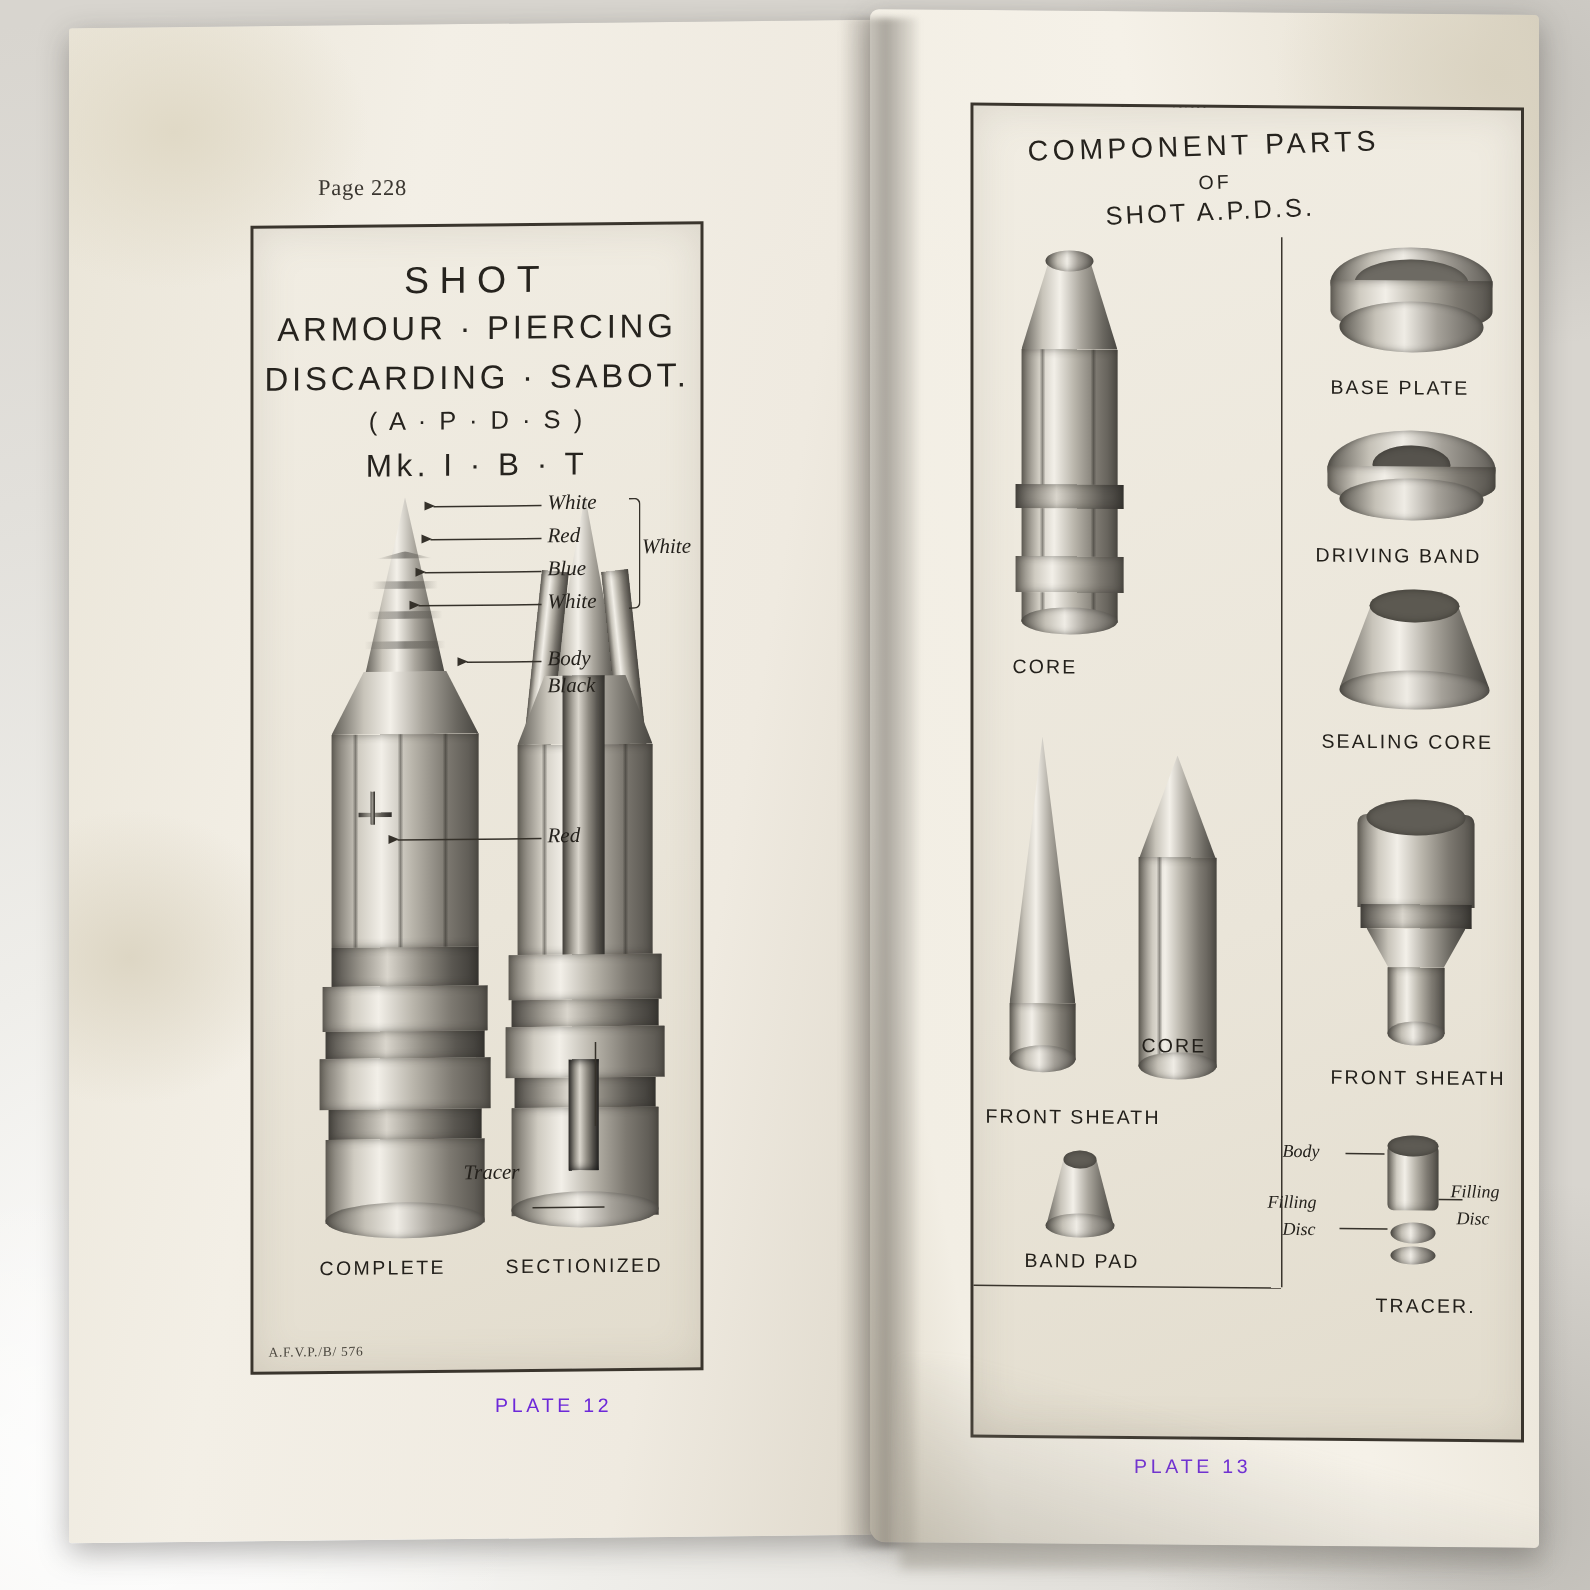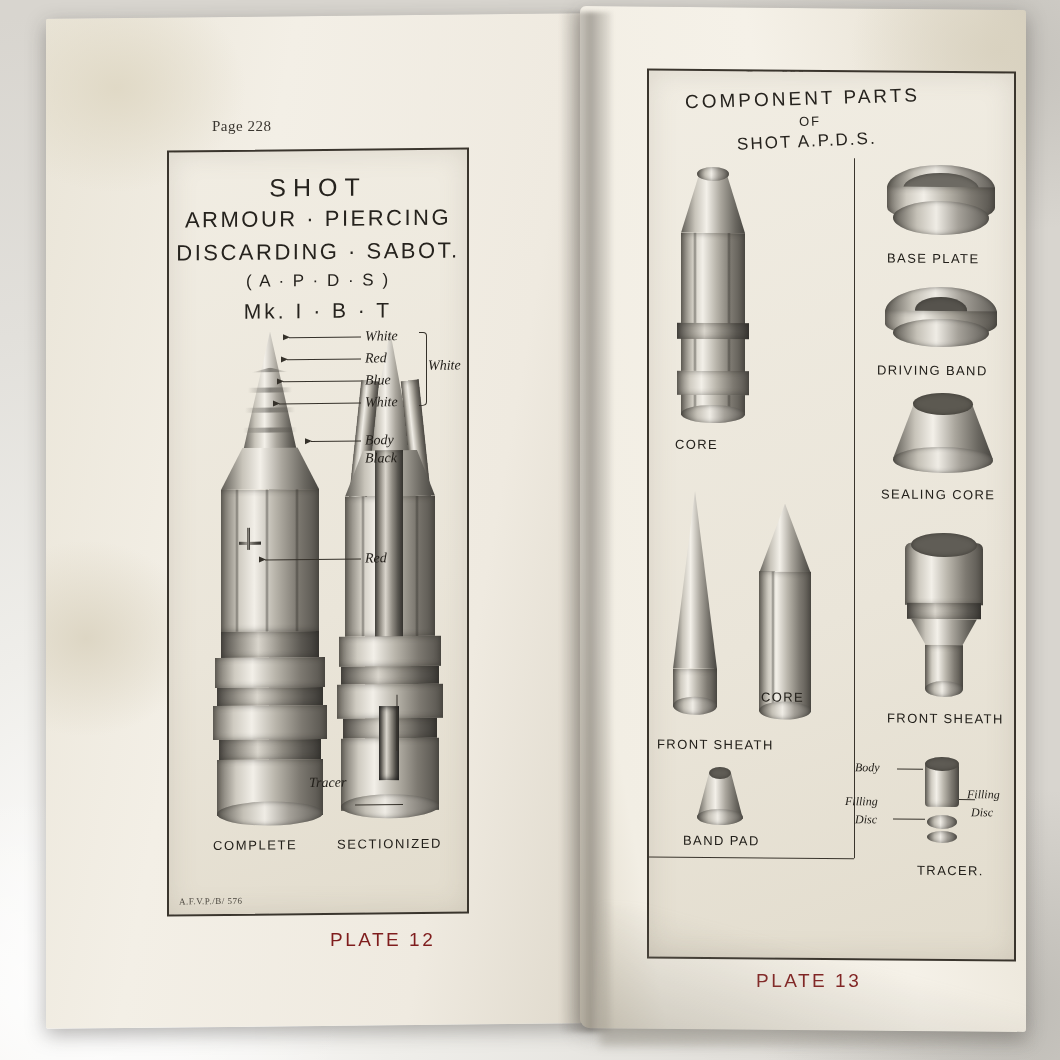--- a/index.html
+++ b/index.html
@@ -95,22 +95,22 @@
     color: #3a3630;
     font-size: 15px;
   }
   #pn-left  { left: 172px; top: 112px; }
   #pn-right { left: 706px; top: 62px; }
 
   .plate-label {
     position: absolute;
     font-family: "Liberation Sans", sans-serif;
     letter-spacing: 2.5px;
-    color: #7f1d1d;
-    font-size: 19px;
+    color: #6d28d9;
+    font-size: 13px;
   }
   #plate-left  { left: 290px; top: 923px; }
   #plate-right { left: 716px; top: 964px; }
 
   
   .plate-box {
     position: absolute;
     border: 2px solid #3a352d;
     background: linear-gradient(160deg, #f1ede3 0%, #eae5d9 60%, #e2dccd 100%);
     box-shadow: inset 0 0 28px rgba(120,112,96,.18);

